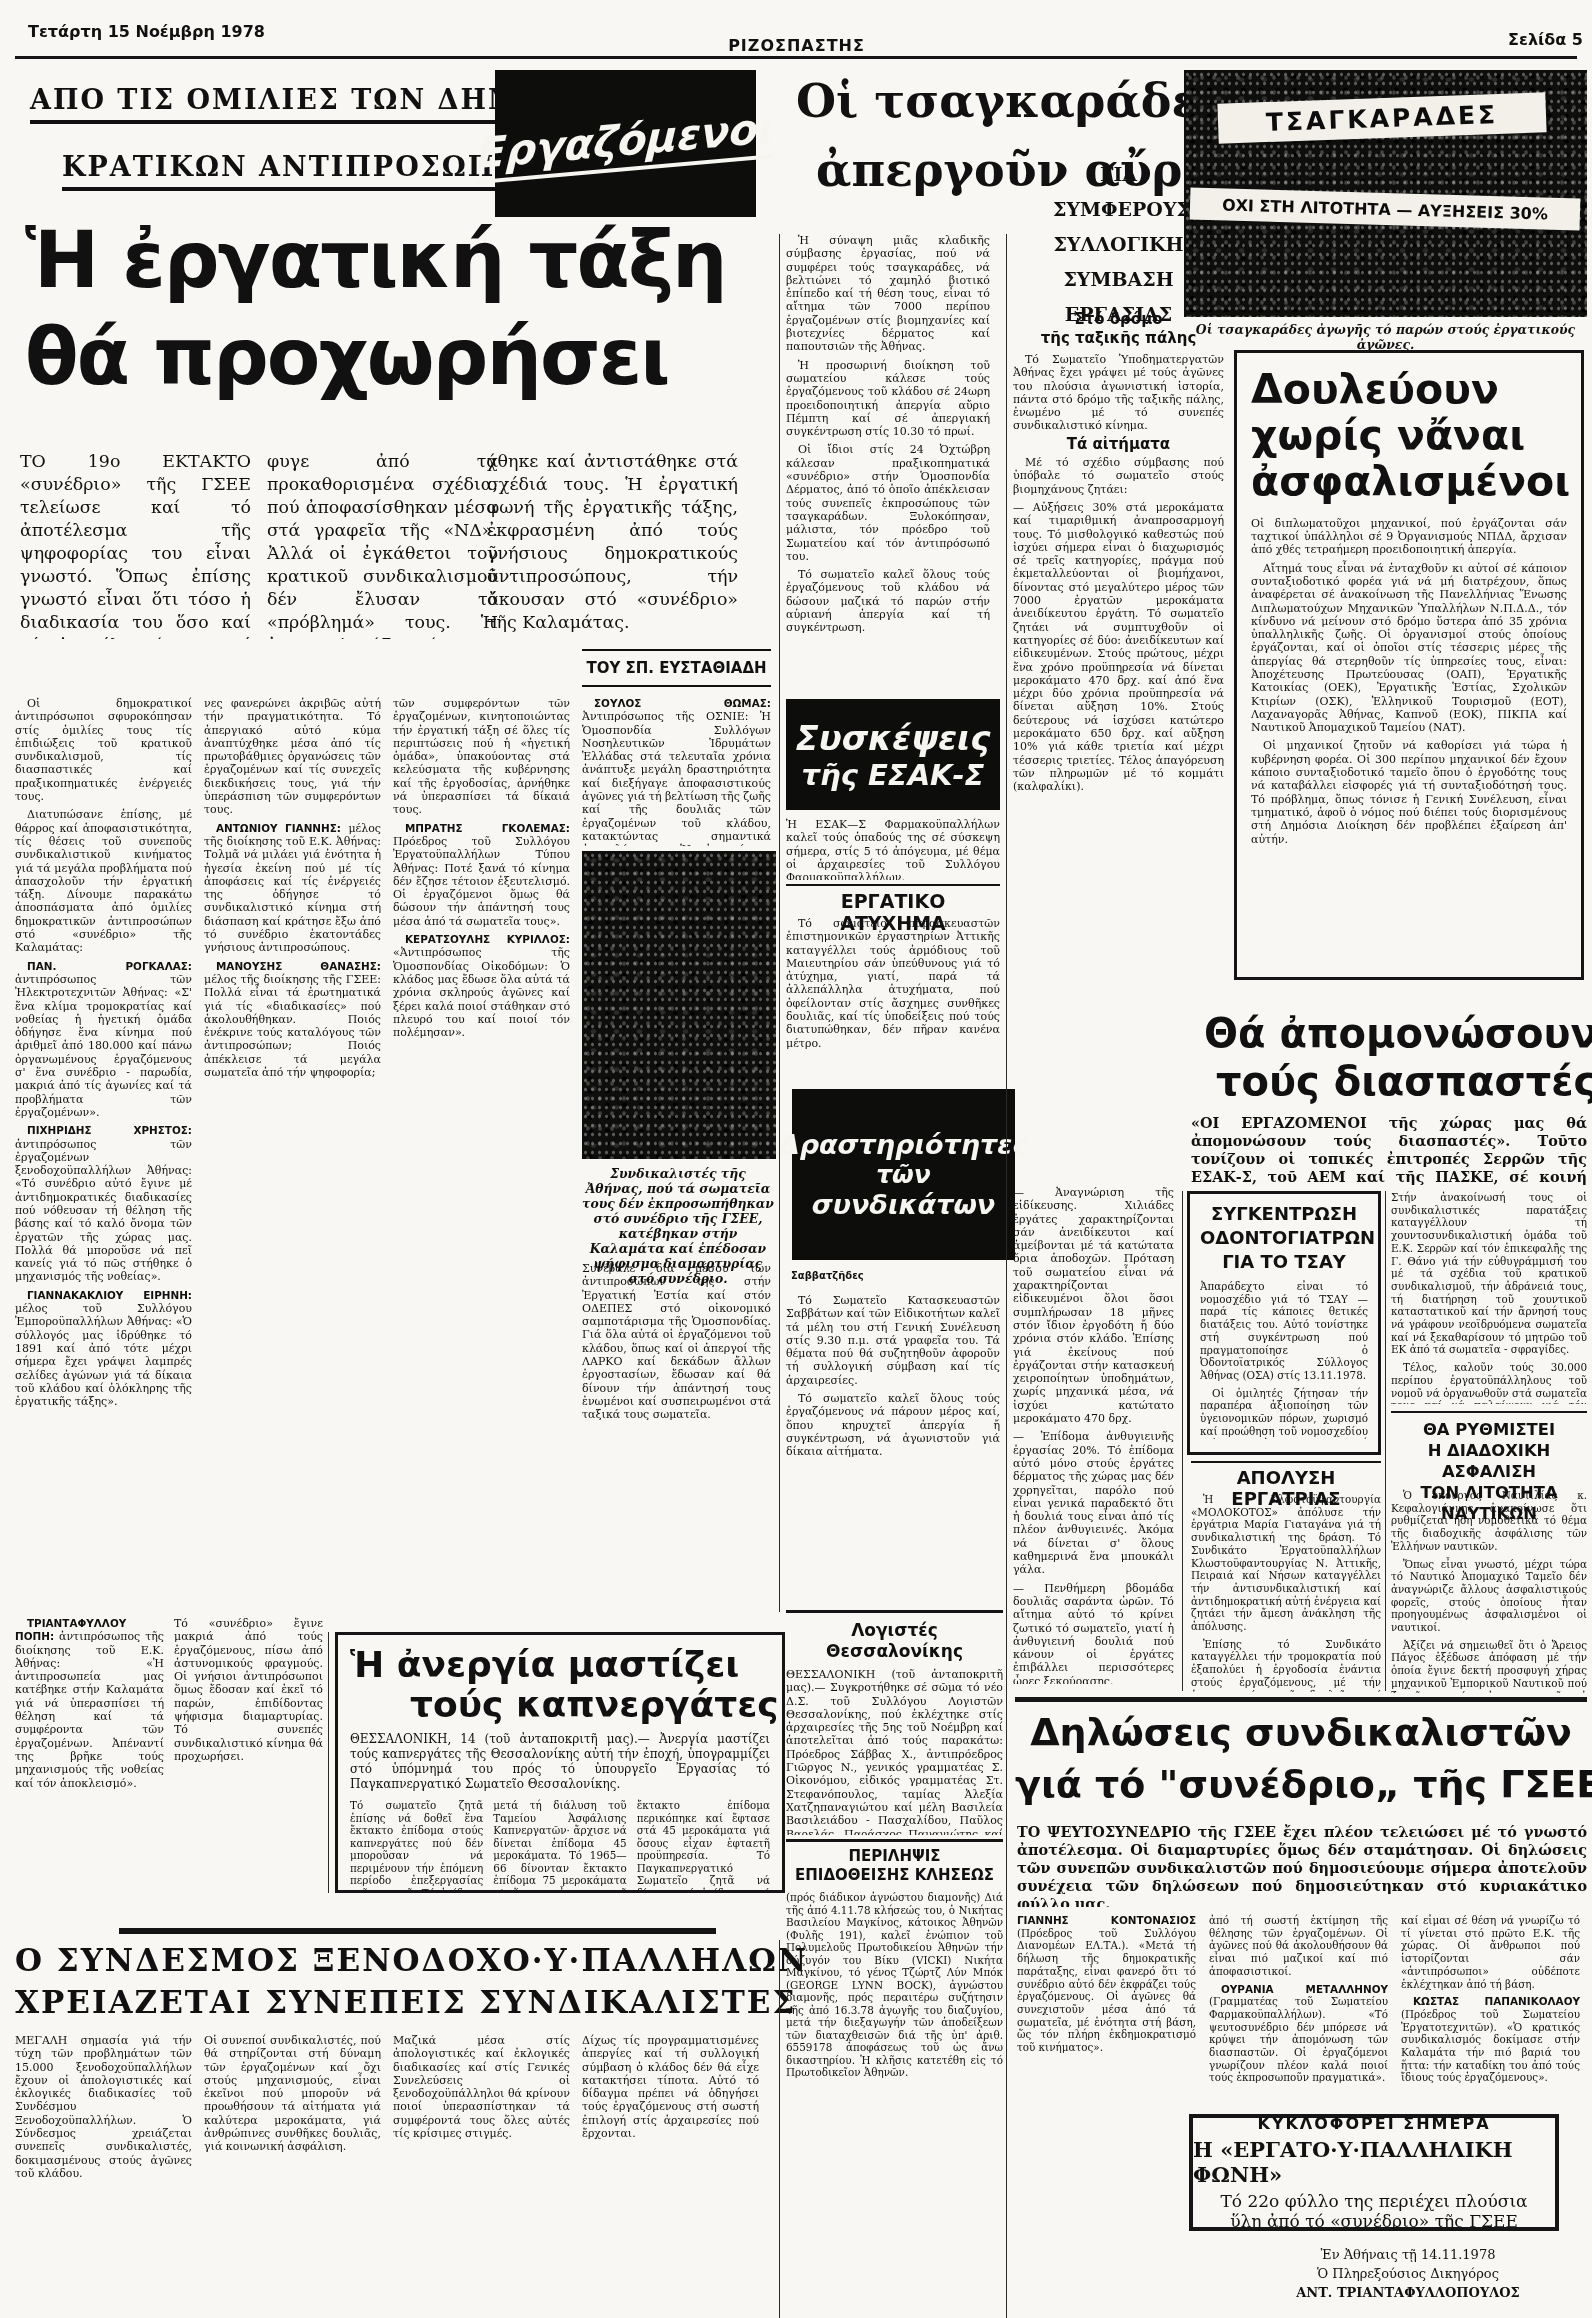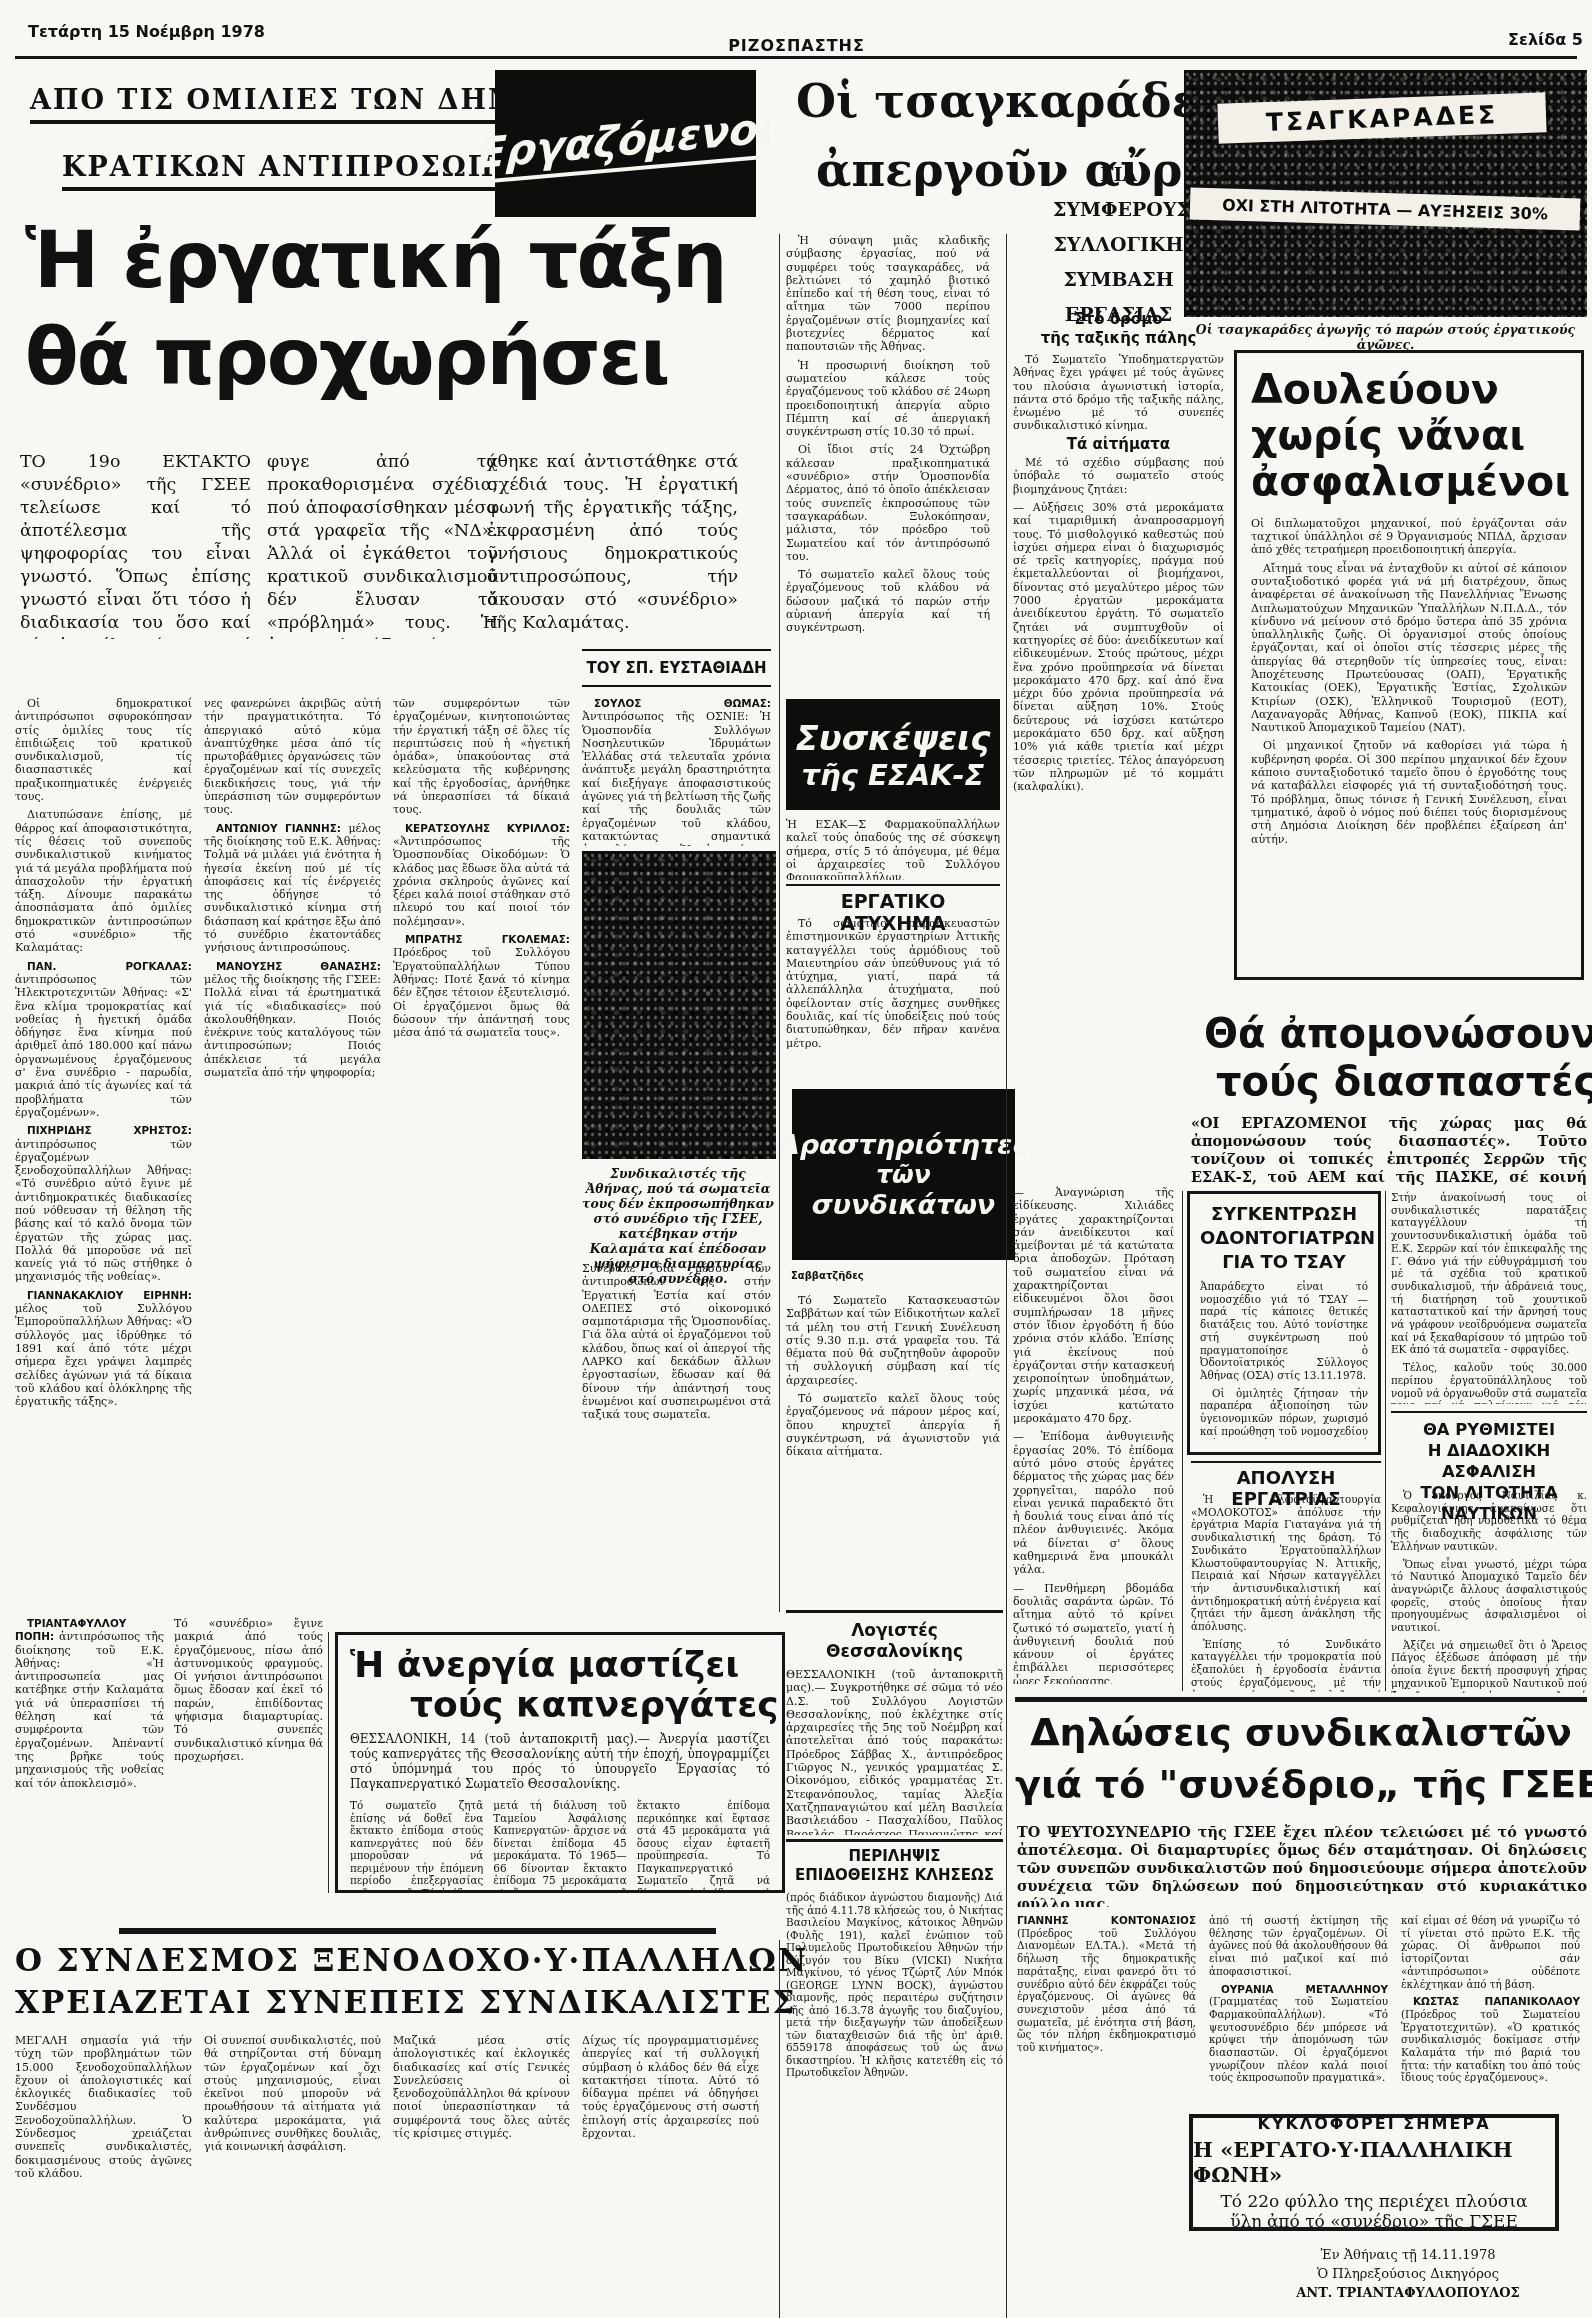--- a/index.html
+++ b/index.html
@@ -90,22 +90,22 @@
   </div>
 
   <div class="abs col" style="left:204px;top:697px;width:177px;height:910px;">
     <p class="nofirst">νες φανερώνει ἀκριβῶς αὐτή τήν πραγματικότητα. Τό ἀπεργιακό αὐτό κύμα ἀναπτύχθηκε μέσα ἀπό τίς πρωτοβάθμιες ὀργανώσεις τῶν ἐργαζομένων καί τίς συνεχεῖς διεκδικήσεις τους, γιά τήν ὑπεράσπιση τῶν συμφερόντων τους.</p>
     <p><b class="nm">ΑΝΤΩΝΙΟΥ ΓΙΑΝΝΗΣ:</b> <span>μέλος τῆς διοίκησης τοῦ Ε.Κ. Ἀθήνας: Τολμᾶ νά μιλάει γιά ἑνότητα ἡ ἡγεσία ἐκείνη πού μέ τίς ἀποφάσεις καί τίς ἐνέργειές της ὁδήγησε τό συνδικαλιστικό κίνημα στή διάσπαση καί κράτησε ἔξω ἀπό τό συνέδριο ἑκατοντάδες γνήσιους ἀντιπροσώπους.</span></p>
     <p><b class="nm">ΜΑΝΟΥΣΗΣ ΘΑΝΑΣΗΣ:</b> <span>μέλος τῆς διοίκησης τῆς ΓΣΕΕ: Πολλά εἶναι τά ἐρωτηματικά γιά τίς «διαδικασίες» πού ἀκολουθήθηκαν. Ποιός ἐνέκρινε τούς καταλόγους τῶν ἀντιπροσώπων; Ποιός ἀπέκλεισε τά μεγάλα σωματεῖα ἀπό τήν ψηφοφορία;</span></p>
   </div>
 
   <div class="abs col" style="left:393px;top:697px;width:177px;height:910px;">
     <p class="nofirst">τῶν συμφερόντων τῶν ἐργαζομένων, κινητοποιώντας τήν ἐργατική τάξη σέ ὅλες τίς περιπτώσεις πού ἡ «ἡγετική ὁμάδα», ὑπακούοντας στά κελεύσματα τῆς κυβέρνησης καί τῆς ἐργοδοσίας, ἀρνήθηκε νά ὑπερασπίσει τά δίκαιά τους.</p>
+    <p><b class="nm">ΜΠΡΑΤΗΣ ΓΚΟΛΕΜΑΣ:</b> <span>Πρόεδρος τοῦ Συλλόγου Ἐργατοϋπαλλήλων Τύπου Ἀθήνας: Ποτέ ξανά τό κίνημα δέν ἔζησε τέτοιον ἐξευτελισμό. Οἱ ἐργαζόμενοι ὅμως θά δώσουν τήν ἀπάντησή τους μέσα ἀπό τά σωματεῖα τους».</span></p>
     <p><b class="nm">ΚΕΡΑΤΣΟΥΛΗΣ ΚΥΡΙΛΛΟΣ:</b> <span>«Ἀντιπρόσωπος τῆς Ὁμοσπονδίας Οἰκοδόμων: Ὁ κλάδος μας ἔδωσε ὅλα αὐτά τά χρόνια σκληρούς ἀγῶνες καί ξέρει καλά ποιοί στάθηκαν στό πλευρό του καί ποιοί τόν πολέμησαν».</span></p>
-    <p><b class="nm">ΜΠΡΑΤΗΣ ΓΚΟΛΕΜΑΣ:</b> <span>Πρόεδρος τοῦ Συλλόγου Ἐργατοϋπαλλήλων Τύπου Ἀθήνας: Ποτέ ξανά τό κίνημα δέν ἔζησε τέτοιον ἐξευτελισμό. Οἱ ἐργαζόμενοι ὅμως θά δώσουν τήν ἀπάντησή τους μέσα ἀπό τά σωματεῖα τους».</span></p>
   </div>
 
   <div class="abs col" style="left:582px;top:697px;width:189px;height:149px;">
     <p><b class="nm">ΣΟΥΛΟΣ ΘΩΜΑΣ:</b> <span>Ἀντιπρόσωπος τῆς ΟΣΝΙΕ: Ἡ Ὁμοσπονδία Συλλόγων Νοσηλευτικῶν Ἱδρυμάτων Ἑλλάδας στά τελευταῖα χρόνια ἀνάπτυξε μεγάλη δραστηριότητα καί διεξήγαγε ἀποφασιστικούς ἀγῶνες γιά τή βελτίωση τῆς ζωῆς καί τῆς δουλιᾶς τῶν ἐργαζομένων τοῦ κλάδου, κατακτώντας σημαντικά ἀποτελέσματα. Ἡ ἀπερχόμενη διοίκηση τῆς ΓΣΕΕ, ἐπειδή ἀκριβῶς ἡ δραστηριότητά μας δέν ἄρεσε στήν κυβέρνηση καί στήν ἐργοδοσία, ἀπουσίασε ἀπό τούς ἀγῶνες μας καί σέ πολλές περιπτώσεις τούς ἀντιπάλαιψε. Δέν παραβρέθηκε στό 5ο Συνέδριο τῆς ΟΣΝΙΕ καί σέ πολλά Γενικά Συμβούλιά της. Δέν ἀπάντησε σέ αἴτηση τῆς Ὁμοσπονδίας μας γιά συνάντηση ὅπου θά συζητοῦνταν τά προβλήματα τοῦ κλάδου.</span></p>
   </div>
 
   <div class="abs photo" style="left:582px;top:851px;width:194px;height:308px;"></div>
   <div class="abs caption" style="left:580px;top:1166px;width:196px;height:90px;">Συνδικαλιστές τῆς Ἀθήνας, πού τά σωματεῖα τους δέν ἐκπροσωπήθηκαν στό συνέδριο τῆς ΓΣΕΕ, κατέβηκαν στήν Καλαμάτα καί ἐπέδοσαν ψήφισμα διαμαρτυρίας στό συνέδριο.</div>
   <div class="abs col" style="left:582px;top:1262px;width:189px;height:345px;">
     <p class="nofirst">Συνέβαλε διά μέσου τῶν ἀντιπροσώπων της στήν Ἐργατική Ἑστία καί στόν ΟΔΕΠΕΣ στό οἰκονομικό σαμποτάρισμα τῆς Ὁμοσπονδίας. Γιά ὅλα αὐτά οἱ ἐργαζόμενοι τοῦ κλάδου, ὅπως καί οἱ ἀπεργοί τῆς ΛΑΡΚΟ καί δεκάδων ἄλλων ἐργοστασίων, ἔδωσαν καί θά δίνουν τήν ἀπάντησή τους ἑνωμένοι καί συσπειρωμένοι στά ταξικά τους σωματεῖα.</p>

